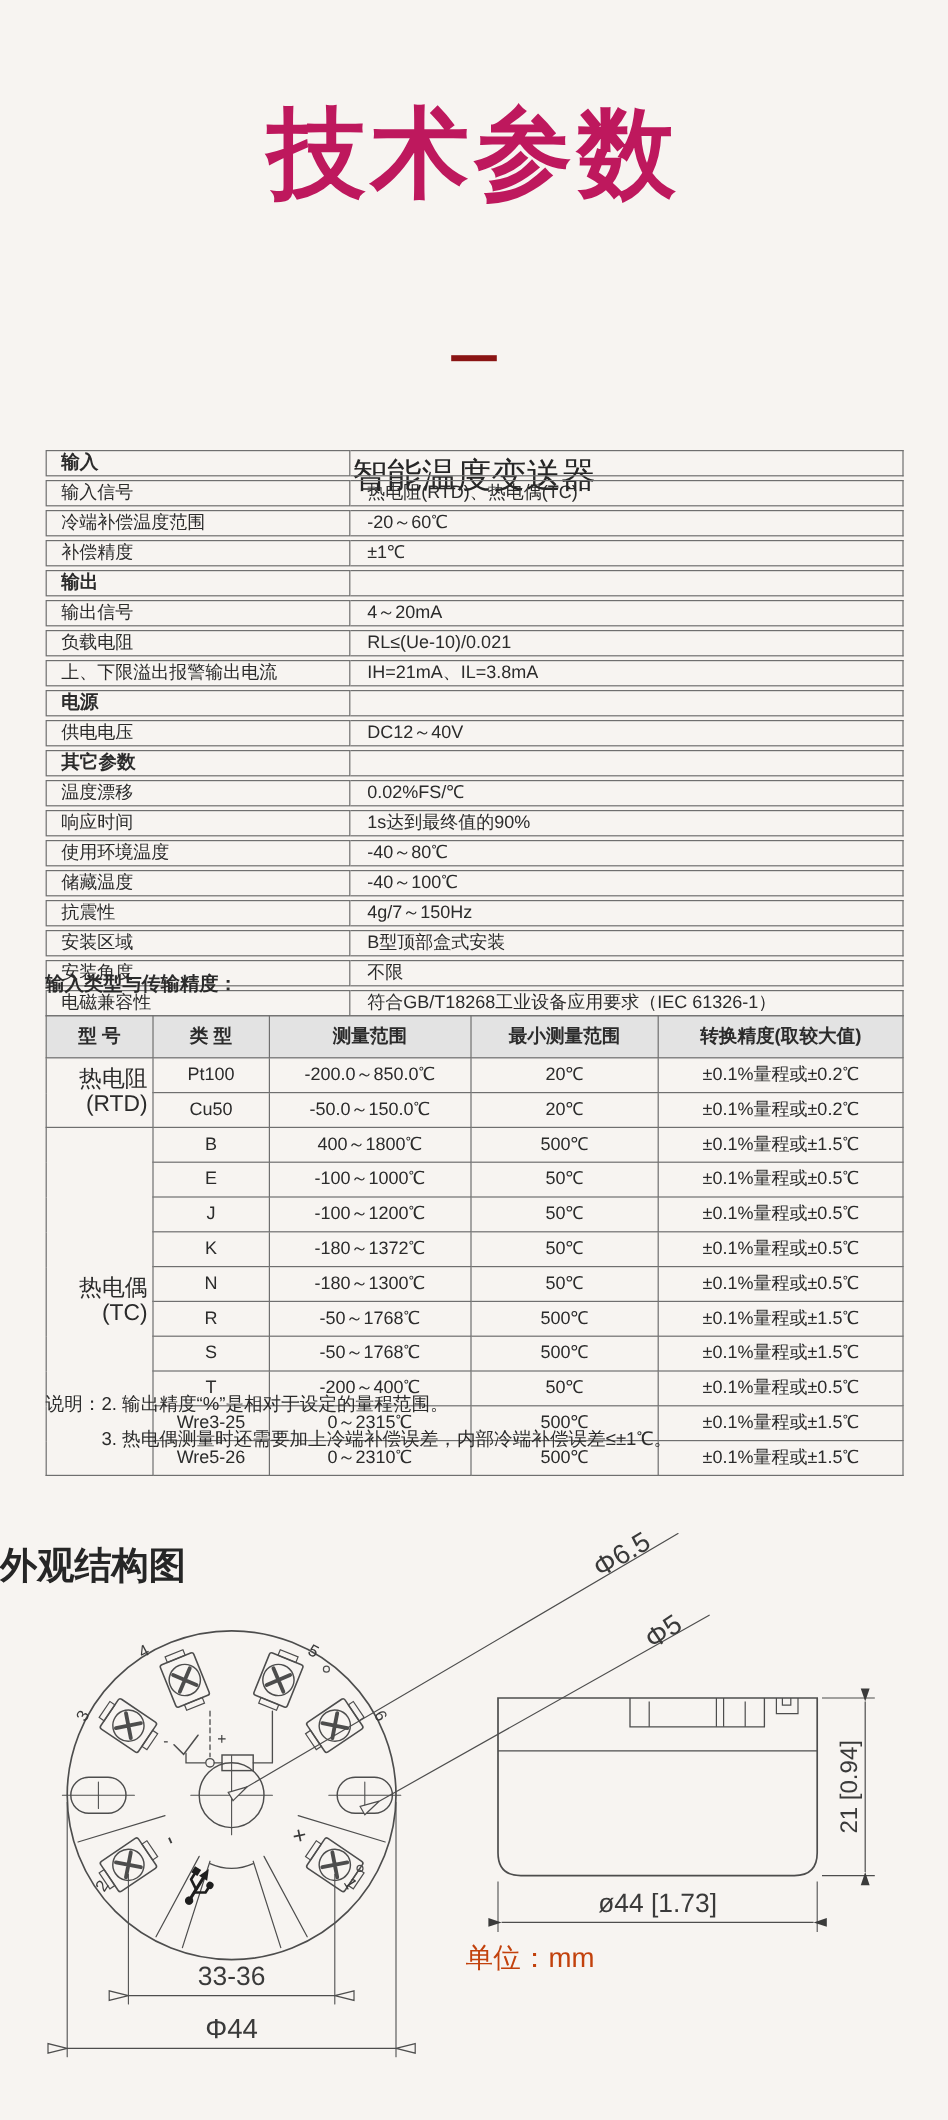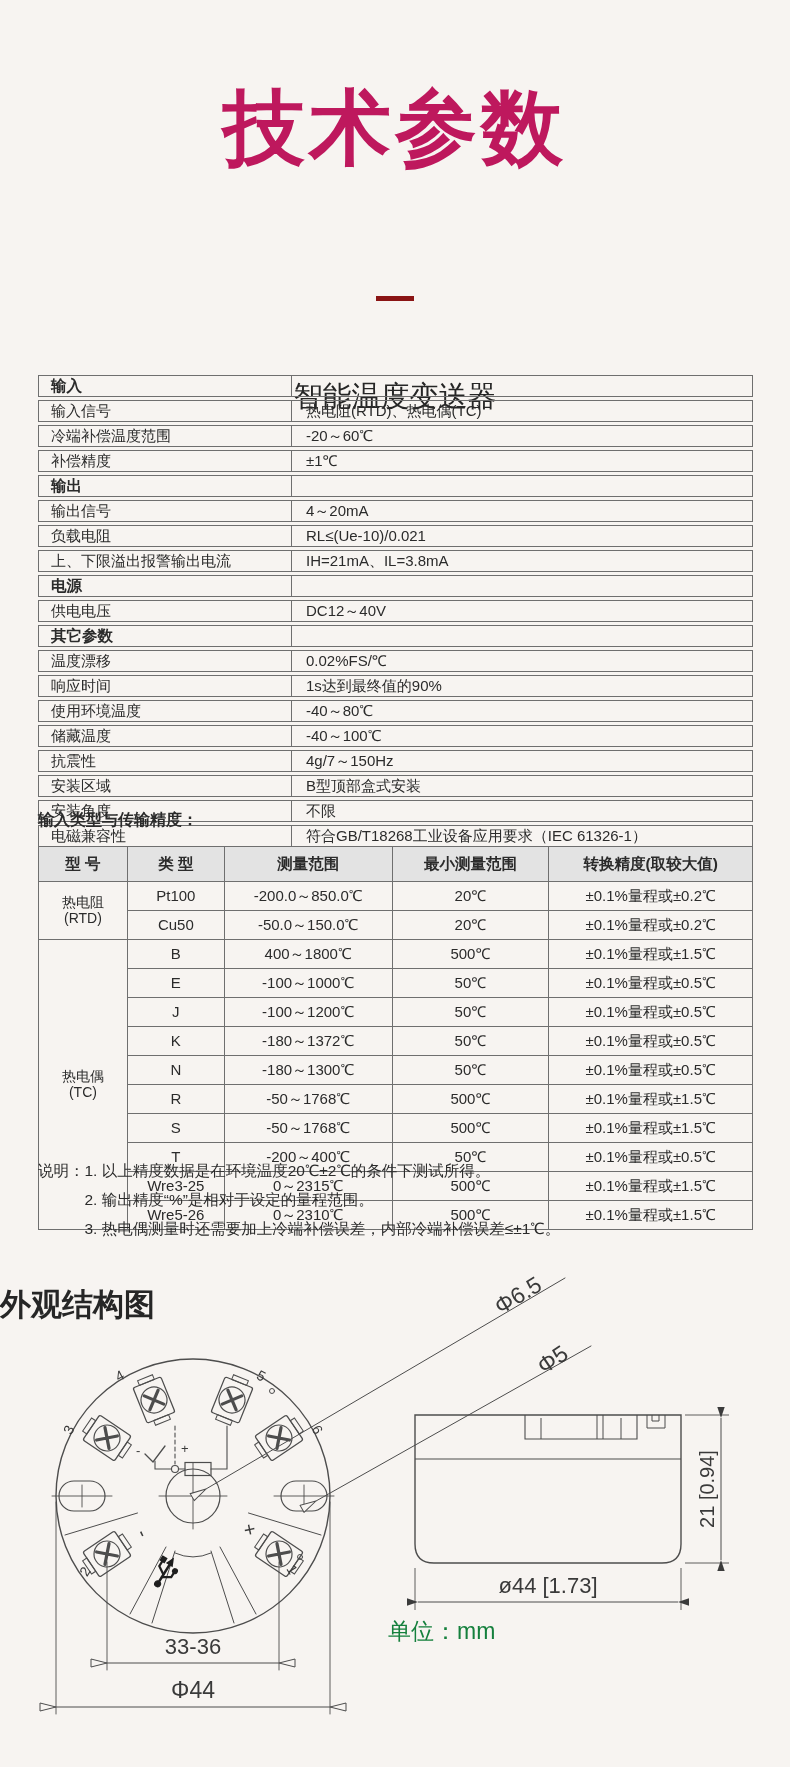--- a/index.html
+++ b/index.html
@@ -38,35 +38,35 @@
   table.acc {
     position:absolute; top:846px; left:38px; width:715px;
     border-collapse:collapse;
   }
   table.acc th, table.acc td {
     border:1px solid #6f6f6f; text-align:center; font-size:15px;
     padding:4px; line-height:1.1;
   }
   table.acc th { height:26px; background:#e3e3e3; font-weight:bold; font-size:15.5px; }
   table.acc td { height:20px; }
-  table.acc td.model { font-size:14px; }
+  table.acc td.model { font-size:19px;text-align:right; }
   .notes {
     position:absolute; top:1156px; left:38px; width:720px;
     font-size:15.5px; line-height:29px; display:flex; color:#2b2b2b;
   }
   .notes .prefix { white-space:nowrap; }
   .struct-title {
     position:absolute; top:1284px; left:0; width:100%;
     text-align:left; font-size:31px; font-weight:bold; color:#262626;
   }
   svg.drawing { position:absolute; top:1250px; left:25px; }
   svg.drawing text { font-family:"Liberation Sans", sans-serif; fill:#3a3a3a; }
   .unit-label {
     position:absolute; top:1616px; left:388px;
-    font-size:23px; color:#15803d;
+    font-size:23px; color:#c2410c;
   }
 </style>
 </head>
 <body>
 
 <div class="page-title">技术参数</div>
 <div class="title-dash"></div>
 <div class="subtitle">智能温度变送器</div>
 
 <table class="spec">
@@ -249,21 +249,20 @@
         <td>0～2310℃</td>
         <td>500℃</td>
         <td>±0.1%量程或±1.5℃</td>
       </tr>
   </tbody>
 </table>
 
 <div class="notes">
   <div class="prefix">说明：</div>
   <div class="items">
-    <div>1. 以上精度数据是在环境温度20℃±2℃的条件下测试所得。</div>
     <div>2. 输出精度“%”是相对于设定的量程范围。</div>
     <div>3. 热电偶测量时还需要加上冷端补偿误差，内部冷端补偿误差≤±1℃。</div>
   </div>
 </div>
 
 <div class="struct-title">外观结构图</div>
 
 <svg class="drawing" width="740" height="495" viewBox="0 0 740 495">
   <defs>
     <marker id="arrO" markerUnits="userSpaceOnUse" markerWidth="18" markerHeight="10" viewBox="0 0 18 10" refX="1" refY="5" orient="auto-start-reverse">

